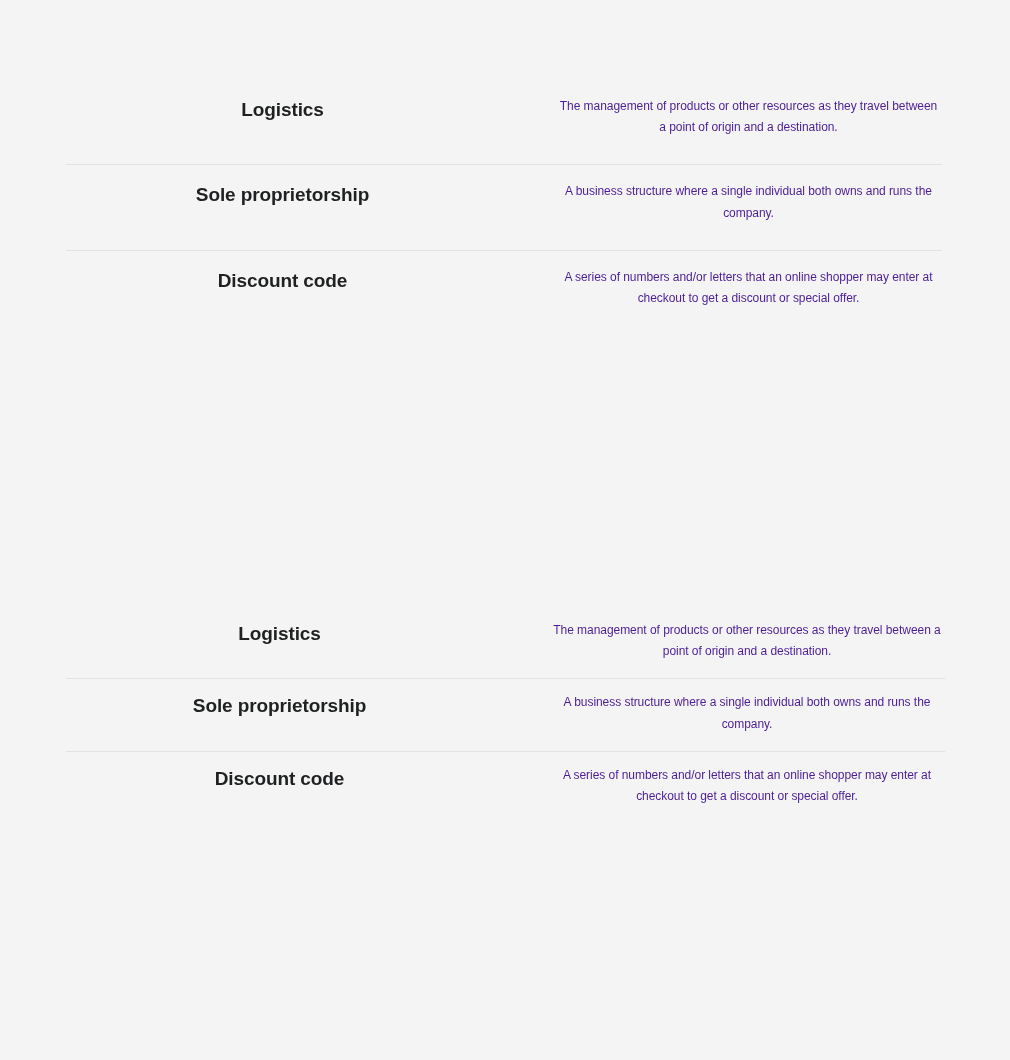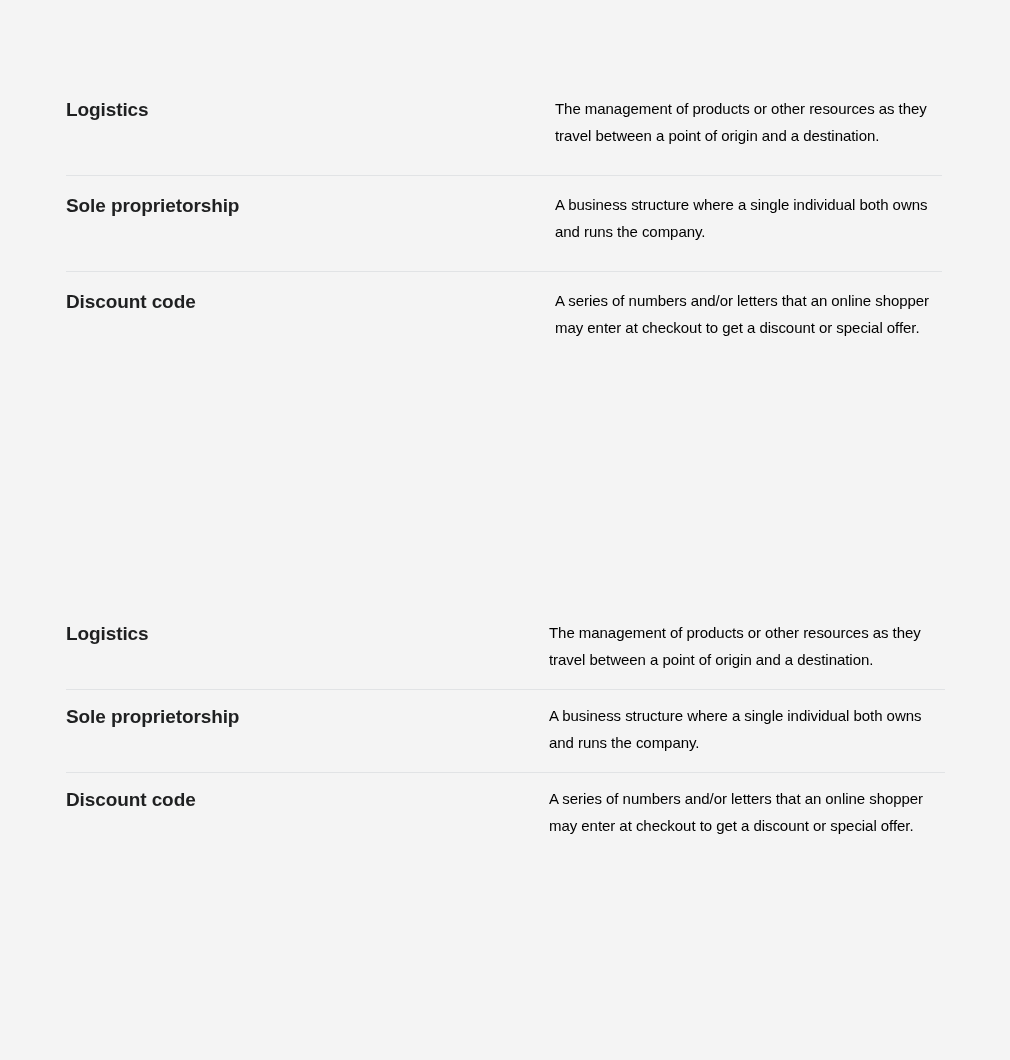--- a/index.html
+++ b/index.html
@@ -13,20 +13,21 @@
     font-family: "Liberation Sans", sans-serif;
     color: #202223;
     overflow: hidden;
   }
 
   .page {
     position: relative;
     width: 1010px;
     height: 832px;
     box-sizing: border-box;
+    text-align: center;
   }
 
   
   .deflist {
     position: absolute;
     box-sizing: border-box;
   }
 
   
   .deflist--loose {
@@ -78,25 +79,25 @@
     letter-spacing: -0.1px;
     color: #1f2021;
     padding-right: 16px;
     box-sizing: border-box;
   }
   .deflist--loose .def-term { width: 449px; }
   .deflist--tight .def-term { width: 443px; }
 
   .def-desc {
     flex: 1 1 auto;
-    font-size: 15px;
+    font-size: 12px;
     font-weight: 400;
     line-height: 1.77;
     letter-spacing: -0.05px;
-    color: #000000;
+    color: #4c1d95;
     box-sizing: border-box;
   }
 
   
   .block-gap {
     position: absolute;
     left: 66px;
     top: 520px;
     width: 876px;
     height: 72px;

